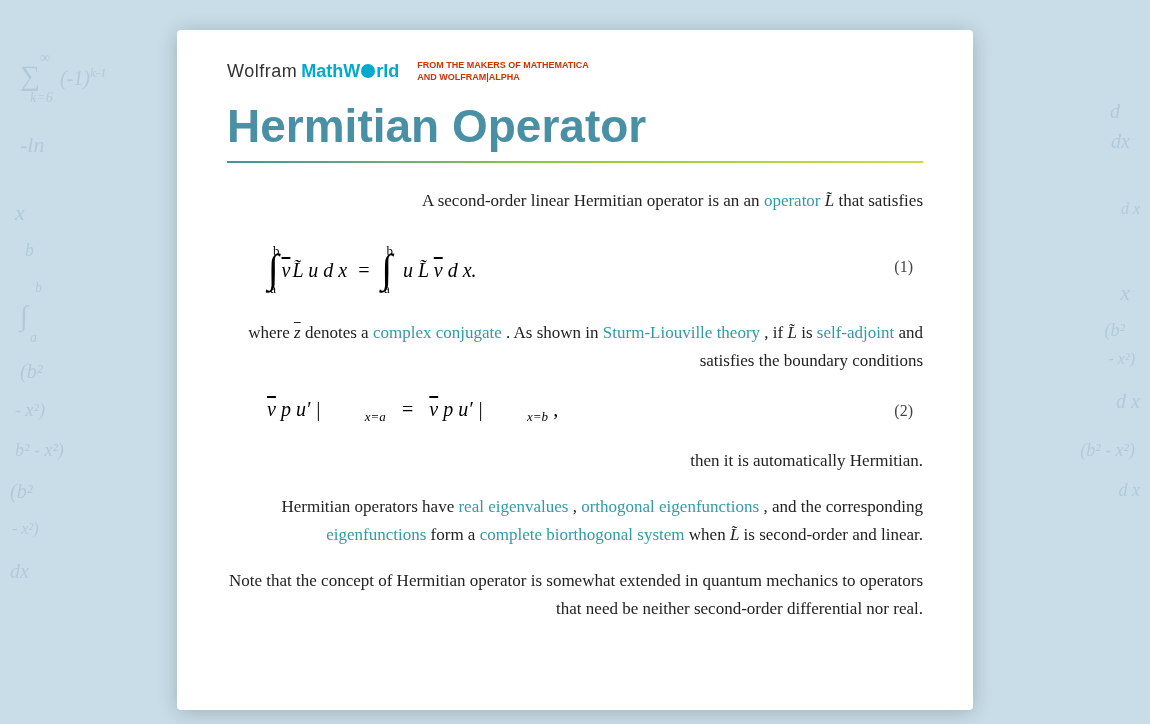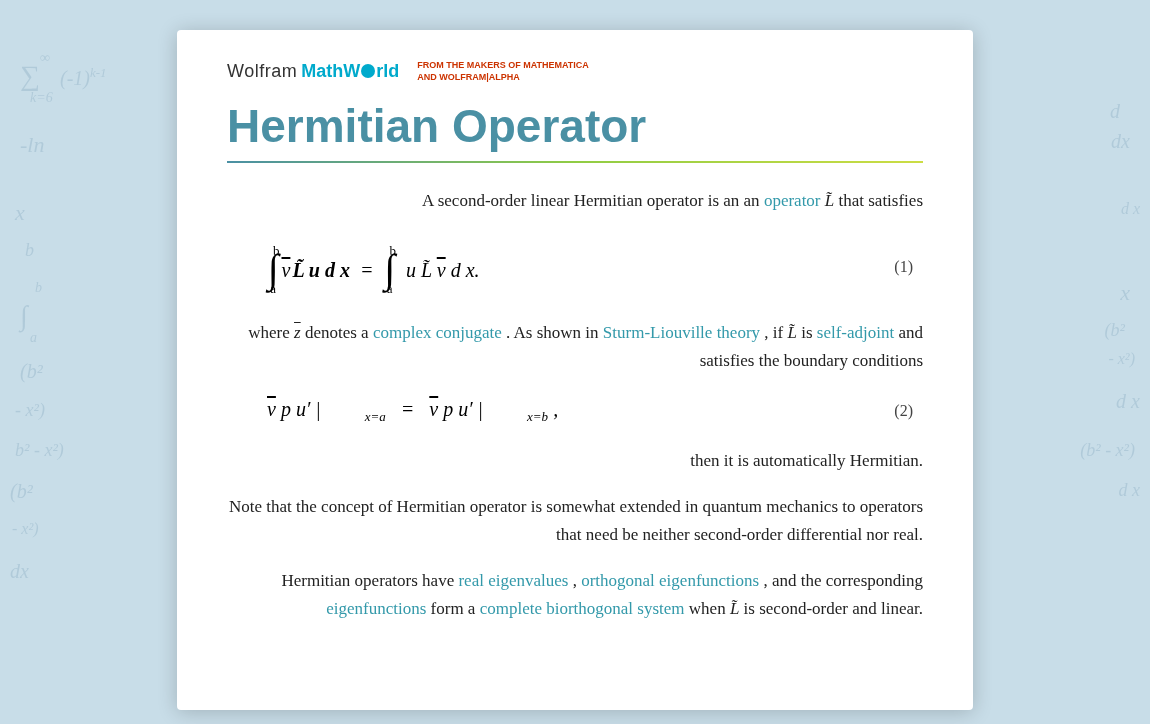--- a/index.html
+++ b/index.html
@@ -205,21 +205,21 @@
   <div class="equation-block">
     <div class="eq1">
       <span style="display:inline-flex;align-items:center;gap:2px;">
 
         <span style="display:inline-flex;flex-direction:column;align-items:center;font-style:normal;font-size:13px;margin-right:-4px;">
           <span style="margin-bottom:-10px;margin-left:6px;">b</span>
           <span style="font-size:40px;line-height:1;font-style:normal;">∫</span>
           <span style="margin-top:-8px;">a</span>
         </span>
         <span style="font-style:italic;margin-left:4px;"><span style="text-decoration:overline">v</span> </span>
-        <span style="font-style:italic;font-weight:bold;"> L̃ u d x </span>
+        <span style="font-style:italic;"> L̃ u d x </span>
         <span style="margin:0 8px;">=</span>
 
         <span style="display:inline-flex;flex-direction:column;align-items:center;font-style:normal;font-size:13px;margin-right:-4px;">
           <span style="margin-bottom:-10px;margin-left:6px;">b</span>
           <span style="font-size:40px;line-height:1;font-style:normal;">∫</span>
           <span style="margin-top:-8px;">a</span>
         </span>
         <span style="font-style:italic;margin-left:12px;">u L̃ <span style="text-decoration:overline">v</span> d x.</span>
       </span>
     </div>
@@ -252,35 +252,35 @@
       </span>
     </div>
     <span class="equation-number">(2)</span>
   </div>
 
   <p class="content-text">
     <span>then it is automatically Hermitian.</span>
   </p>
 
   <p class="content-text">
-    <span>Note that the concept of Hermitian operator is somewhat extended in quantum mechanics to operators that need be neither second-order differential nor real.</span>
-  </p>
-
-  <p class="content-text">
     <span>Hermitian operators have</span>
     <span> </span>
     <a href="#" class="link">real eigenvalues</a>
     <span>, </span>
     <a href="#" class="link">orthogonal eigenfunctions</a>
     <span>, and the corresponding</span>
     <span> </span>
     <a href="#" class="link">eigenfunctions</a>
     <span> </span>
     <span>form a</span>
     <span> </span>
     <a href="#" class="link">complete biorthogonal system</a>
     <span> </span>
     <span>when</span>
     <span> <i>L̃</i> </span>
     <span>is second-order and linear.</span>
   </p>
 
+  <p class="content-text">
+    <span>Note that the concept of Hermitian operator is somewhat extended in quantum mechanics to operators that need be neither second-order differential nor real.</span>
+  </p>
+
 </div>
 
 </body></html>

